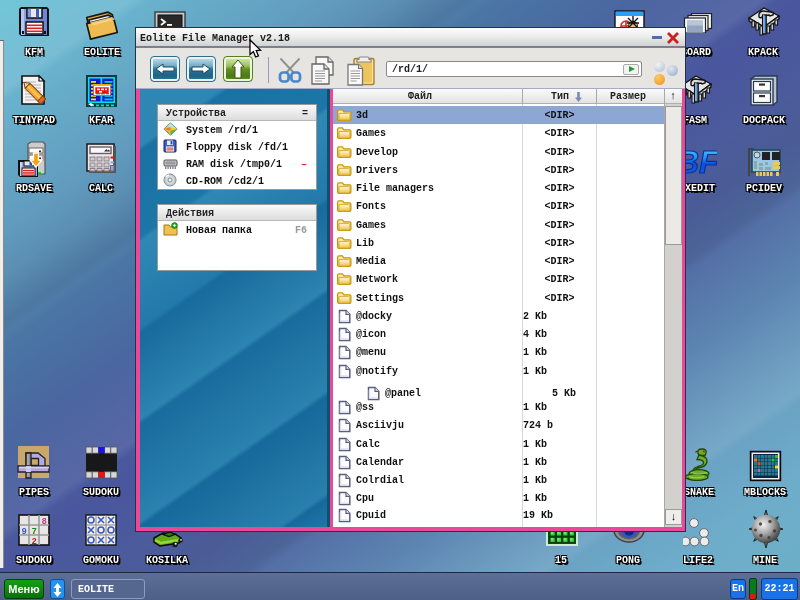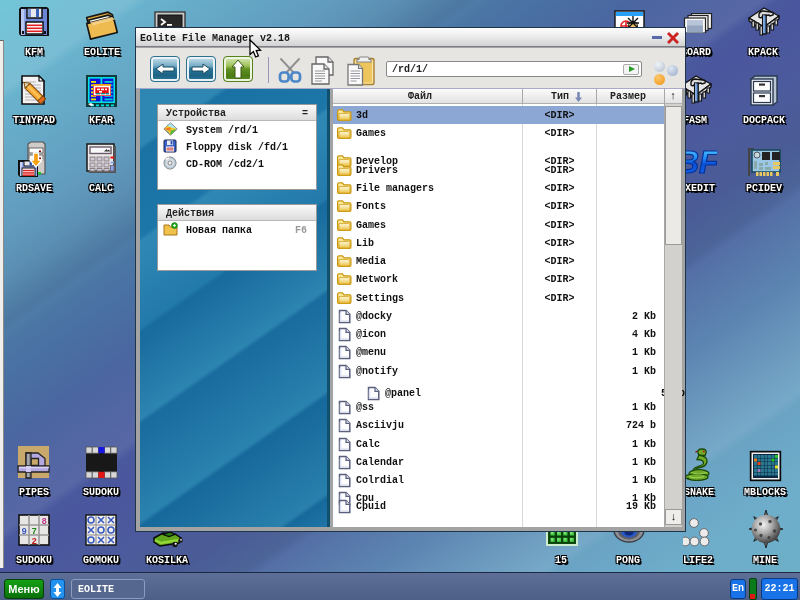--- a/index.html
+++ b/index.html
@@ -23,21 +23,21 @@
      rgba(255,255,255,0) 38%, rgba(255,255,255,.08) 46%, rgba(255,255,255,0) 47%,
      rgba(0,0,0,0) 55%, rgba(0,0,0,.07) 64%, rgba(0,0,0,0) 65%,
      rgba(255,255,255,0) 72%, rgba(255,255,255,.09) 82%, rgba(255,255,255,0) 83%,
      rgba(0,0,0,0) 90%, rgba(0,0,0,.05) 97%, rgba(0,0,0,0) 100%);
 }
 .strip { position:absolute; left:0; top:40px; width:4px; height:528px;
   background:#f0efec; border-right:1px solid #8a8a8a; border-top:1px solid #666; }
 
 
 .win { position:absolute; left:135px; top:27px; width:551px; height:505px;
-  background:#a3a3a3; border:1px solid #1e3448; }
+  background:#ec4899; border:1px solid #1e3448; }
 .titlebar { position:absolute; left:0; top:0; width:549px; height:19px;
   background:linear-gradient(#fdfdfd,#efefef 40%,#d2d2d2); border-bottom:1px solid #7d7d85; }
 .title { position:absolute; left:4px; top:5px; font:bold 10px "Liberation Mono",monospace; color:#1a1a1a; }
 .mindash { position:absolute; left:516px; top:8px; width:10px; height:3px; background:#5868a8; }
 .closex { position:absolute; left:531px; top:4px; width:12px; height:12px; }
 
 .toolbar { position:absolute; left:0; top:20px; width:549px; height:41px;
   background:#e7e5e1; border-bottom:1px solid #a9a9c9; }
 .navbtn { position:absolute; top:8px; width:30px; height:26px; border-radius:4px; }
 .navbtn.teal { border:1px solid #2e6e8e;
@@ -73,21 +73,21 @@
 
 .flist { position:absolute; left:193px; top:0; width:349px; height:438px; background:#fff; }
 .fhead { position:absolute; left:0; top:0; width:349px; height:15px;
   background:linear-gradient(#fbfbfb,#e2e2e2); border-bottom:1px solid #b0b0b0;
   font:bold 10px "Liberation Mono",monospace; color:#222; }
 .fhead .hsep { position:absolute; top:0; width:1px; height:15px; background:#a8a8a8; }
 .frow { position:absolute; left:0; width:331px; height:18.26px; font:bold 10px "Liberation Mono",monospace; color:#111; }
 .fico { position:absolute; }
 .fname { position:absolute; left:23px; top:4px; }
 .ftype { position:absolute; left:190px; width:73px; text-align:center; top:4px; }
-.fsize { position:absolute; left:190px; width:133px; text-align:right; top:4px; }
+.fsize { position:absolute; left:190px; width:133px; text-align:left; top:4px; }
 
 .sbar { position:absolute; left:331px; top:15px; width:18px; height:423px; background:#d2d1cd; border-left:1px solid #a8a8a8; }
 .sslider { position:absolute; left:0px; top:2px; width:17px; height:139px; background:#eceae7; border:1px solid #9a9a9a; }
 .sdown { position:absolute; left:0px; top:405px; width:17px; height:16px; background:#efedea; border:1px solid #9a9a9a;
   font:bold 11px "Liberation Mono",monospace; text-align:center; color:#111; line-height:15px; }
 .sup { position:absolute; left:331px; top:0px; width:18px; height:15px; text-align:center;
   font:bold 11px "Liberation Mono",monospace; color:#111; line-height:14px; }
 
 .taskbar { position:absolute; left:0; top:572px; width:800px; height:28px;
   background:linear-gradient(#5d6f96, #4e5f87); border-top:1px solid #1c2844; }
@@ -672,20 +672,35 @@
               <rect x="1" y="1" width="12" height="12" rx="1" fill="#3a62c8" stroke="#16244e"></rect>
               <rect x="4" y="1.5" width="6" height="4.5" fill="#e8e8f0"></rect>
               <rect x="7.6" y="2" width="1.8" height="3.4" fill="#2a4aa8"></rect>
               <rect x="3" y="7.5" width="8" height="5" fill="#fff"></rect>
               <rect x="3.5" y="8.6" width="7" height="1" fill="#c03030"></rect>
               <rect x="3.5" y="10.4" width="7" height="1" fill="#c03030"></rect>
             </svg></span>
           <span class="pt">Floppy disk /fd/1</span>
         </div>
       <div class="prow">
+          <span class="pi" style="top:3px"><svg width="15" height="12" viewBox="0 0 15 12">
+              <rect x="1" y="2" width="13" height="6" rx="1" fill="#c8c8cc" stroke="#555"></rect>
+              <rect x="2.5" y="3.5" width="10" height="3" fill="#9a9aa2"></rect>
+              <g fill="#888">
+                <rect x="2" y="8.5" width="1.4" height="2.5"></rect>
+                <rect x="4.4" y="8.5" width="1.4" height="2.5"></rect>
+                <rect x="6.8" y="8.5" width="1.4" height="2.5"></rect>
+                <rect x="9.2" y="8.5" width="1.4" height="2.5"></rect>
+                <rect x="11.6" y="8.5" width="1.4" height="2.5"></rect>
+              </g>
+            </svg></span>
+          <span class="pt">RAM disk /tmp0/1</span>
+          <span class="pk" style="color:#e01818">–</span>
+        </div>
+      <div class="prow">
           <span class="pi"><svg width="14" height="14" viewBox="0 0 14 14">
               <circle cx="7" cy="7" r="6" fill="#d8dce0" stroke="#777"></circle>
               <circle cx="7" cy="7" r="5" fill="none" stroke="#b0c8d8" stroke-width="1.2"></circle>
               <circle cx="7" cy="7" r="2" fill="#f4f6f8" stroke="#888"></circle>
               <path d="M3 4 a5 5 0 0 1 3 -2" stroke="#fff" stroke-width="1.4" fill="none"></path>
             </svg></span>
           <span class="pt">CD-ROM /cd2/1</span>
         </div>
     </div>
     <div class="panel" style="top:115px;height:67px">
@@ -744,21 +759,21 @@
                     <stop offset="0" stop-color="#fefbe0"></stop>
                     <stop offset="1" stop-color="#ecc245"></stop>
                   </linearGradient>
                 </defs>
 <path d="M1.6 3.2 q0 -1.4 1.4 -1.4 h3.4 l1.6 2 h5.6 q1.3 0 1.3 1.3 v6 q0 1.3 -1.3 1.3 H3 q-1.4 0 -1.4 -1.4 Z" fill="url(#fgb)" stroke="#c8950a" stroke-width="1.2"></path>
 <path d="M3 5.6 h9.6 q1.3 0 1.3 1.2 v4 q0 1.2 -1.3 1.2 H4.3 q-1.3 0 -1.3 -1.2 Z" fill="url(#fgf)" stroke="#d8a82a" stroke-width=".9"></path>
 </svg></span>
             <span class="fname">Games</span>
             <span class="ftype">&lt;DIR&gt;</span>
           </div>
-<div class="frow" style="top:53.52px;margin-top:9px;">
+<div class="frow" style="top:53.52px;">
             <span class="fico" style="left:3px;top:2px"><svg width="16" height="14" viewBox="0 0 16 14">
 <defs>
                   <linearGradient id="fgb" x1="0" y1="0" x2="0" y2="1">
                     <stop offset="0" stop-color="#fdf2b0"></stop>
                     <stop offset="1" stop-color="#eec04a"></stop>
                   </linearGradient>
 <linearGradient id="fgf" x1="0" y1="0" x2="0" y2="1">
                     <stop offset="0" stop-color="#fefbe0"></stop>
                     <stop offset="1" stop-color="#ecc245"></stop>
                   </linearGradient>
@@ -1005,21 +1020,21 @@
           </div>
 <div class="frow" style="top:400.46px;">
             <span class="fico" style="left:5px;top:2px"><svg width="13" height="15" viewBox="0 0 13 15">
 <path d="M1.5 1.5 h6.5 l3.8 3.8 v8.2 H1.5 Z" fill="#fdfdff" stroke="#5a5f7e" stroke-width="1.5"></path>
 <path d="M8 1.5 v3.8 h3.8" fill="#e4e6f0" stroke="#5a5f7e" stroke-width="1.2"></path>
 <path d="M2.5 4 v8 l8 0" fill="none" stroke="#dfe2ee" stroke-width="1.5"></path>
 </svg></span>
             <span class="fname">Cpu</span>
             <span class="fsize">1 Kb</span>
           </div>
-<div class="frow" style="top:408px;">
+<div class="frow" style="top:417px;">
             <span class="fico" style="left:5px;top:2px"><svg width="13" height="15" viewBox="0 0 13 15">
 <path d="M1.5 1.5 h6.5 l3.8 3.8 v8.2 H1.5 Z" fill="#fdfdff" stroke="#5a5f7e" stroke-width="1.5"></path>
 <path d="M8 1.5 v3.8 h3.8" fill="#e4e6f0" stroke="#5a5f7e" stroke-width="1.2"></path>
 <path d="M2.5 4 v8 l8 0" fill="none" stroke="#dfe2ee" stroke-width="1.5"></path>
 </svg></span>
             <span class="fname">Cpuid</span>
             <span class="fsize">19 Kb</span>
           </div>
       </div>
       <div class="sbar">

